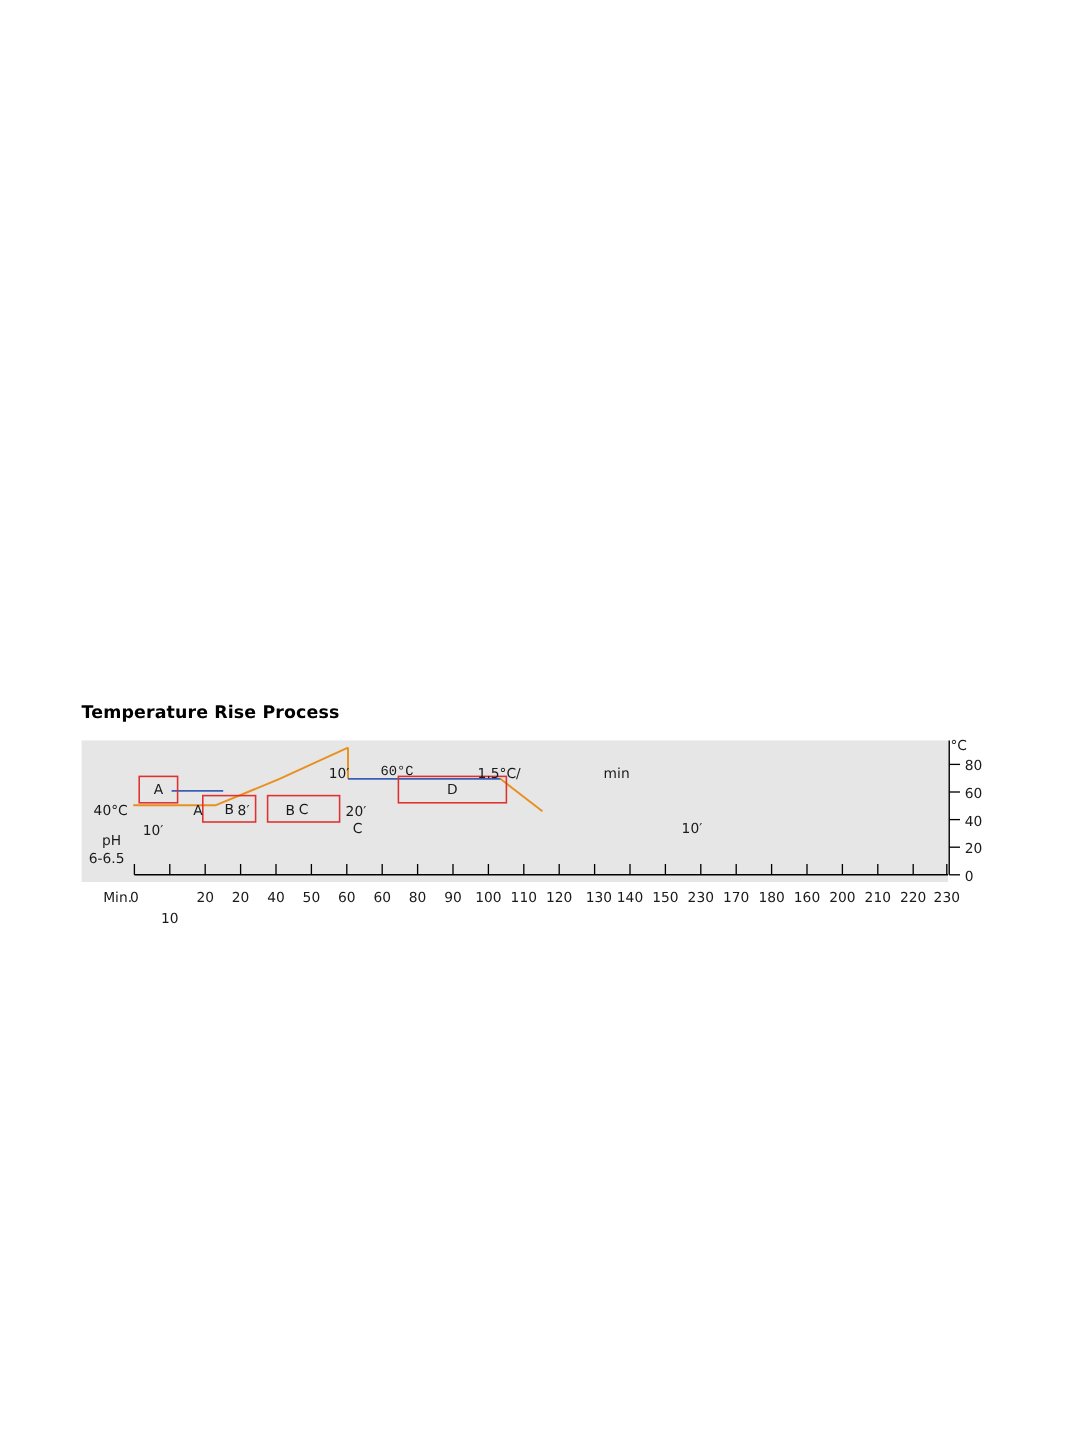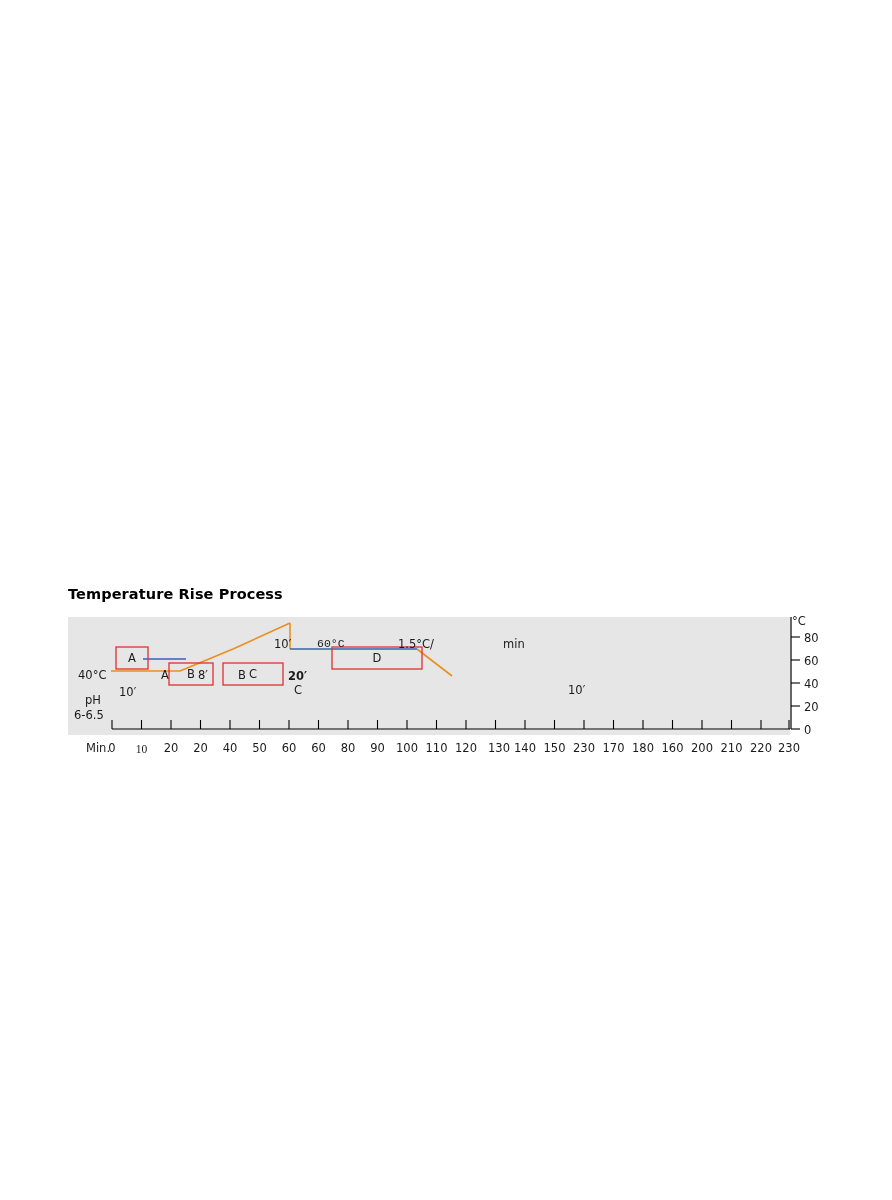--- a/index.html
+++ b/index.html
@@ -152,21 +152,21 @@
       <div class="lbl" style="left:17px; top:76px;">pH</div>
       <div class="lbl" style="left:6px;  top:91px;text-align:right;">6-6.5</div>
       <div class="lbl" style="left:51px; top:68px;">10′</div>
       <div class="box-lbl" style="left:48px; top:34px; width:32px;">A</div>
       <div class="lbl" style="left:93px; top:51px;">A</div>
       <div class="box-lbl" style="left:101px; top:50px; width:44px;">B</div>
       <div class="lbl" style="left:130px; top:51px;">8′</div>
       <div class="lbl" style="left:170px; top:51px;">B</div>
       <div class="box-lbl" style="left:155px; top:50px; width:60px;">C</div>
       <div class="lbl" style="left:206px; top:20px;">10′</div>
-      <div class="lbl" style="left:220px; top:52px;font-weight:bold;">20′</div>
+      <div class="lbl" style="left:220px; top:52px;">20′</div>
       <div class="lbl" style="left:226px; top:66px;">C</div>
       <div class="lbl" style="left:249px; top:20px;font-family:Liberation Mono, monospace;">60°C</div>
       <div class="lbl" style="left:330px; top:20px;">1.5°C/</div>
       <div class="box-lbl" style="left:264px; top:34px; width:90px;">D</div>
       <div class="lbl" style="left:435px; top:20px;">min</div>
       <div class="lbl" style="left:500px; top:66px;">10′</div>
     </div>
 
     <div id="axis-panel">
       <svg class="overlay" width="38" height="118" viewBox="0 0 38 118">
@@ -183,21 +183,21 @@
       <div class="lbl-right" style="left:14px; top:106px;">0</div>
       <div class="lbl-right" style="left:14px; top:83px;">20</div>
       <div class="lbl-right" style="left:14px; top:60px;">40</div>
       <div class="lbl-right" style="left:14px; top:37px;">60</div>
       <div class="lbl-right" style="left:14px; top:14px;">80</div>
     </div>
 
     <div id="x-labels">
       <div class="min-lbl" style="left:18px; top:155px;">Min.</div>
       <div class="tick-lbl" style="left:34px;  top:155px; width:20px;">0</div>
-      <div class="tick-lbl" style="left:63px;  top:157px; width:21px;font-family:Liberation Serif, serif;">10</div>
+      <div class="tick-lbl" style="left:63px;  top:172px; width:21px;">10</div>
       <div class="tick-lbl" style="left:92px;  top:155px; width:22px;">20</div>
       <div class="tick-lbl" style="left:122px; top:155px; width:21px;">20</div>
       <div class="tick-lbl" style="left:151px; top:155px; width:22px;">40</div>
       <div class="tick-lbl" style="left:181px; top:155px; width:21px;">50</div>
       <div class="tick-lbl" style="left:210px; top:155px; width:22px;">60</div>
       <div class="tick-lbl" style="left:240px; top:155px; width:21px;">60</div>
       <div class="tick-lbl" style="left:269px; top:155px; width:22px;">80</div>
       <div class="tick-lbl" style="left:299px; top:155px; width:21px;">90</div>
       <div class="tick-lbl" style="left:325px; top:155px; width:28px;">100</div>
       <div class="tick-lbl" style="left:354px; top:155px; width:29px;">110</div>

